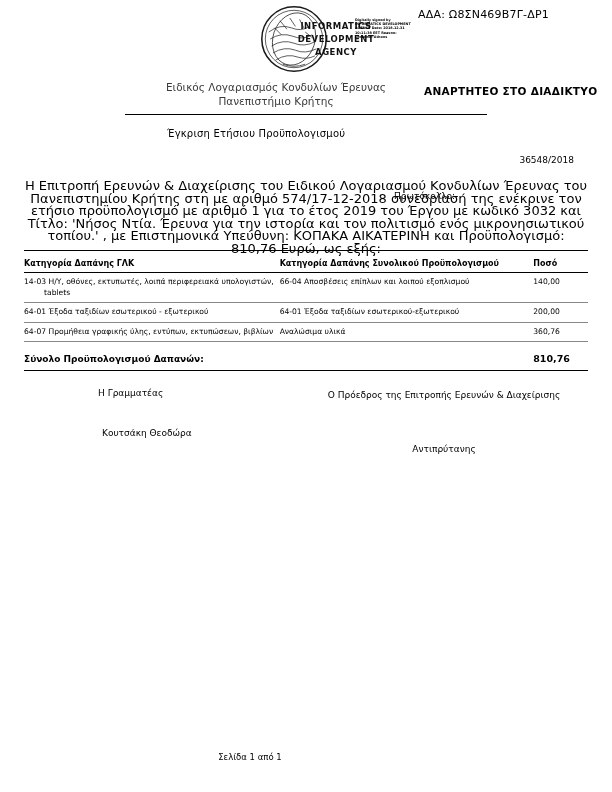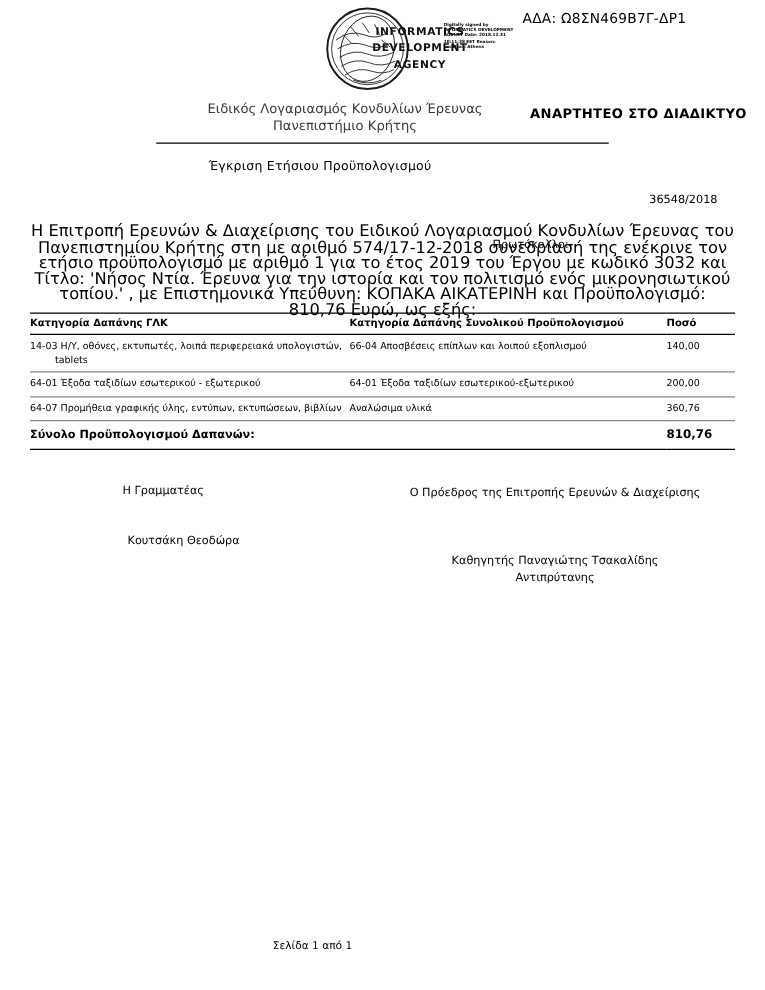--- a/index.html
+++ b/index.html
@@ -149,21 +149,21 @@
     left: 24px;
     top: 250px;
     width: 564px;
     border-collapse: collapse;
     font-size: 7.6px;
   }
   .budget-table thead th {
     font-size: 8px;
     font-weight: bold;
     text-align: left;
-    padding: 3px 0 4px 0;
+    padding: 8px 0 4px 0;
     border-top: 1.3px solid #000;
     border-bottom: 1.3px solid #000;
     vertical-align: bottom;
   }
   .budget-table td {
     padding: 4px 0 4px 0;
     vertical-align: top;
     border-bottom: 0.8px solid #888;
     line-height: 10.5px;
   }
@@ -172,21 +172,21 @@
   .col-amt   { width: 54px; white-space: nowrap; }
   .cell-sub {
     display: block;
     padding-left: 20px;
   }
   .total-row td {
     border-bottom: 1.3px solid #000;
     border-top: none;
     font-size: 9px;
     font-weight: bold;
-    padding-top: 6px;
+    padding-top: 12px;
     padding-bottom: 5px;
   }
   .total-row .col-amt { font-size: 9.5px; }
 
   
   .sig-area {
     position: absolute;
     left: 24px;
     top: 388px;
     width: 564px;
@@ -315,20 +315,19 @@
         <td class="col-amt">810,76</td>
       </tr>
     </tbody>
   </table>
 
   <div class="sig-area">
     <div class="sig-left-role">Η Γραμματέας</div>
     <div class="sig-left-name">Κουτσάκη Θεοδώρα</div>
     <div class="sig-right">Ο Πρόεδρος της Επιτροπής Ερευνών &amp; Διαχείρισης</div>
     <div class="sig-right-name">
-      <div>Καθηγητής Παναγιώτης Τσακαλίδης</div>
       <div>Αντιπρύτανης</div>
     </div>
   </div>
 
   <div class="footer">Σελίδα 1 από 1</div>
 
 </div>
 
 </body></html>

